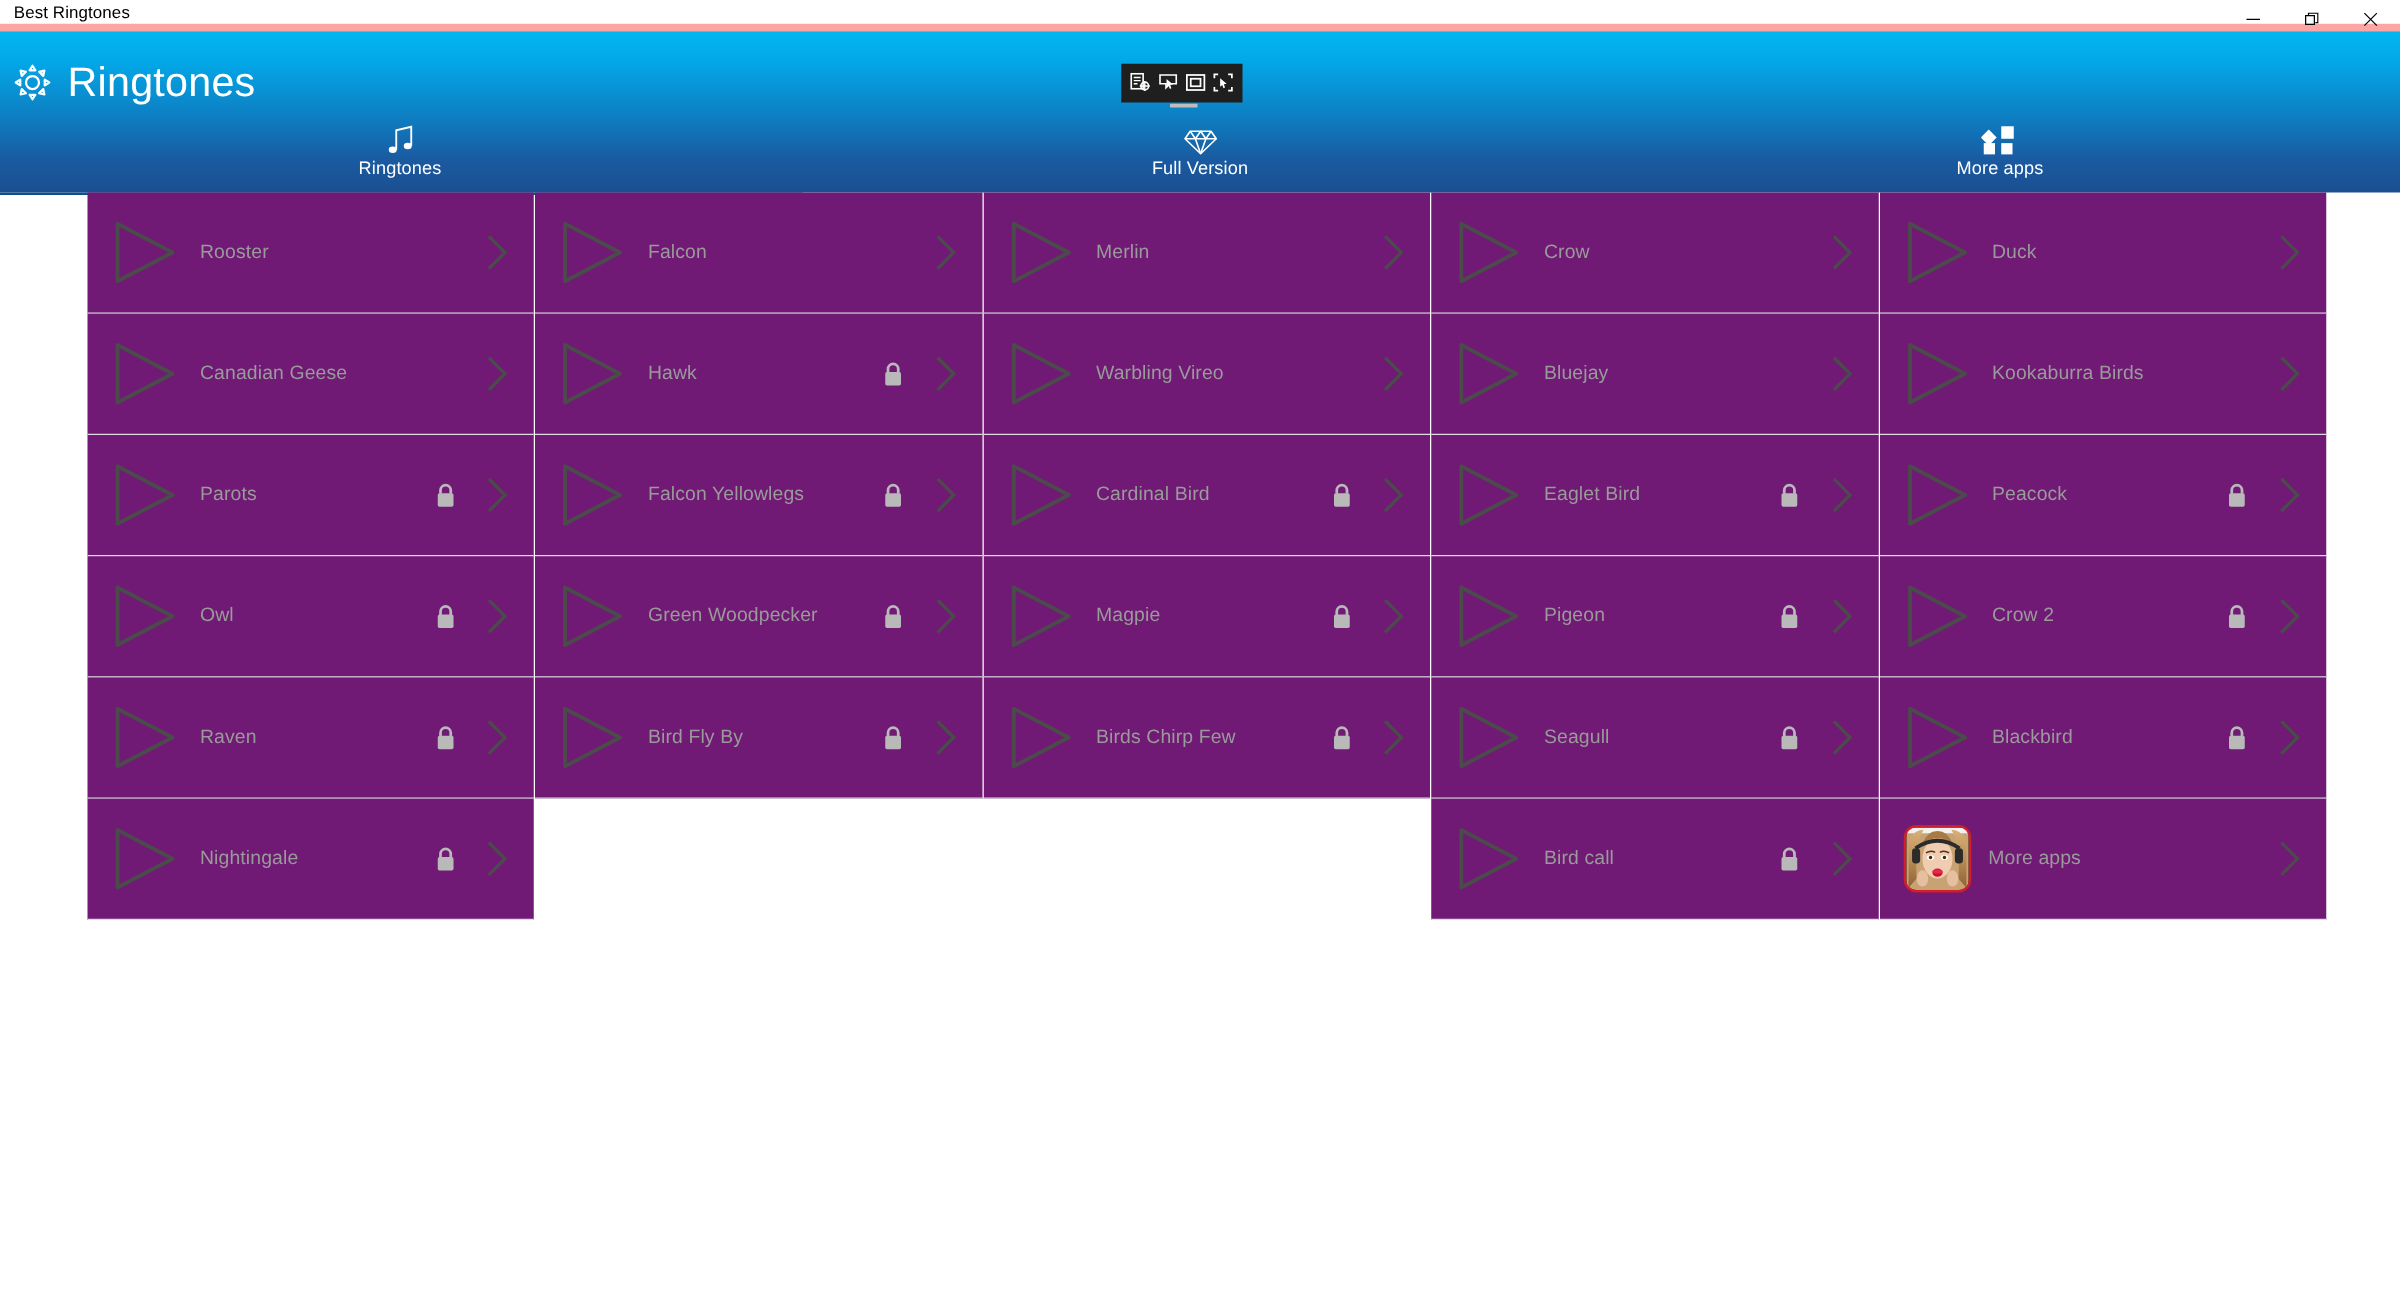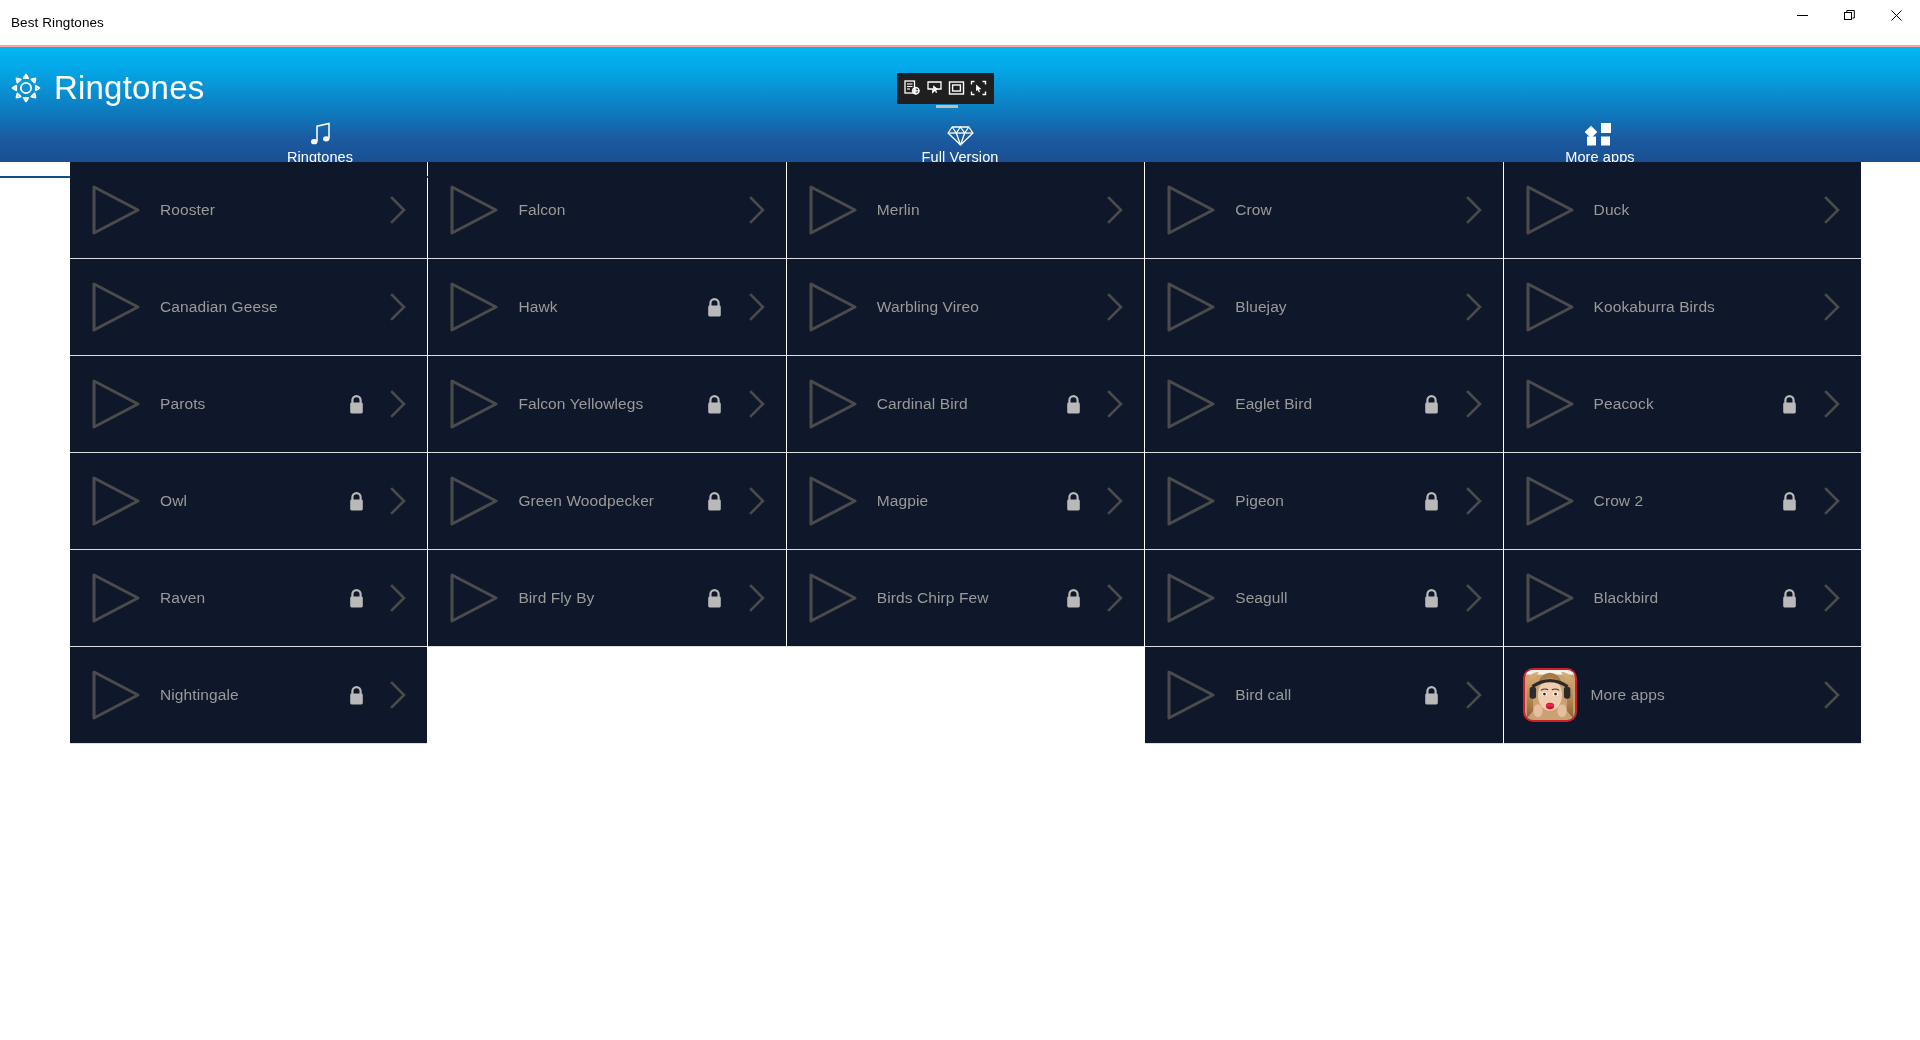--- a/index.html
+++ b/index.html
@@ -7,23 +7,23 @@
   html, body {
     width: 1920px; height: 1040px;
     overflow: hidden;
     font-family: "Liberation Sans", sans-serif;
     background: #ffffff;
   }
 
   
   .titlebar {
     position: relative;
-    height: 47px;
+    height: 25px;
     background: #ffffff;
-    border-bottom: 2px solid #fca5a5;
+    border-bottom: 6px solid #fca5a5;
     display: flex;
     align-items: center;
   }
   .titlebar-title {
     font-size: 13.5px;
     color: #000000;
     padding-left: 11px;
     letter-spacing: 0.1px;
     user-select: none;
   }
@@ -36,21 +36,21 @@
   .wc-btn {
     width: 47px; height: 31px;
     display: flex; align-items: center; justify-content: center;
     color: #000;
   }
   .wc-btn svg { display: block; }
 
   
   .app-header {
     position: relative;
-    height: 115px;
+    height: 129px;
     background: linear-gradient(180deg, #00b7f0 0%, #03a8e8 18%, #0e7cc0 55%, #1a5aa0 80%, #1b4f92 100%);
     overflow: visible;
   }
   .brand {
     position: absolute;
     left: 10px; top: 24px;
     display: flex; align-items: center; gap: 12px;
     color: #ffffff;
   }
   .brand-gear { width: 32px; height: 32px; display: block; }
@@ -126,21 +126,21 @@
     column-gap: 0;
     padding: 0 58px 0 70px;
     margin-top: 0;
   }
   .col { display: flex; flex-direction: column; }
   .row {
     position: relative;
     height: 97px;
     display: flex;
     align-items: center;
-    background: #0f172a;
+    background: #701a75;
     border-bottom: 1px solid #dcdddf;
     padding-right: 18px;
     margin-right: 1px;
   }
   .row:last-child { }
   .row .play {
     width: 60px; height: 56px;
     flex: 0 0 60px;
     margin-left: 16px;
     display: flex; align-items: center; justify-content: center;

